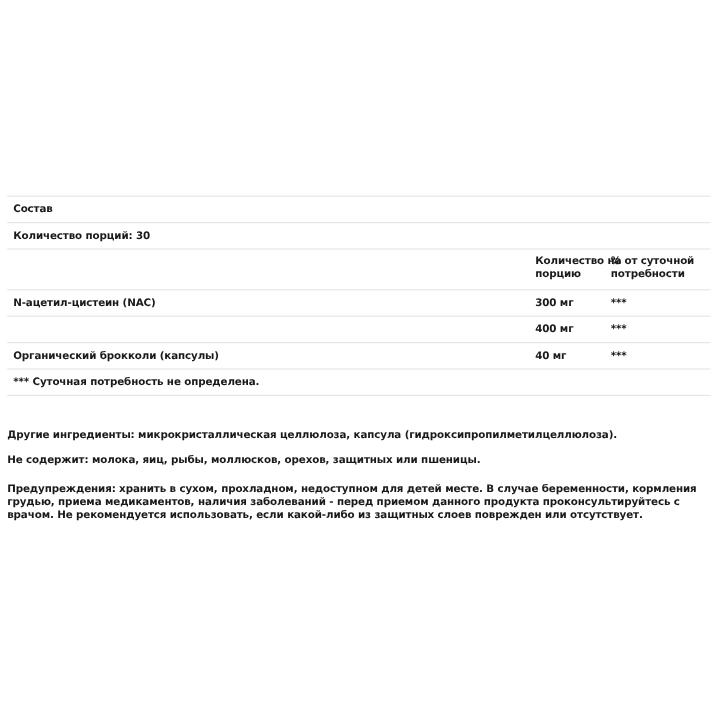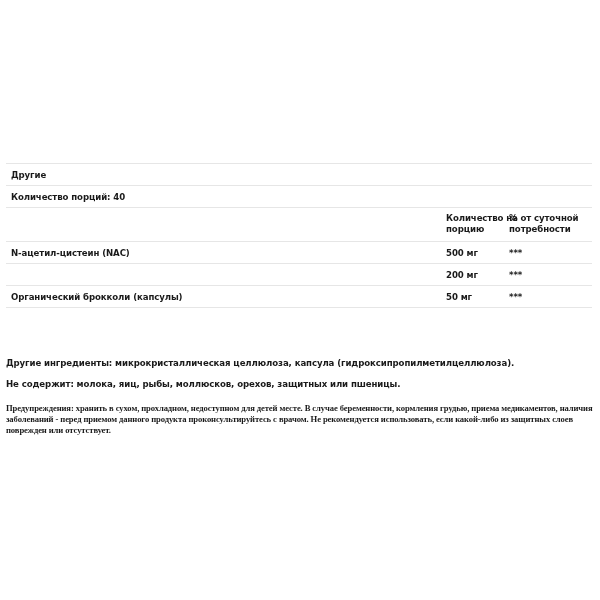--- a/index.html
+++ b/index.html
@@ -27,40 +27,43 @@
     .c3 { position: absolute; left: 503px; top: 6px; width: 80px; }
     .para {
       position: absolute; left: 6px; width: 590px; line-height: 11px;
     }
   </style>
 </head>
 <body>
 
 <div class="facts">
   <div class="row">
-    <span class="txt">Другие</span>
+    <span class="txt">Состав</span>
   </div>
   <div class="row">
-    <span class="txt">Количество порций: 40</span>
+    <span class="txt">Количество порций: 30</span>
   </div>
   <div class="row head">
     <span class="c2">Количество на порцию</span>
     <span class="c3">% от суточной потребности</span>
   </div>
   <div class="row">
     <span class="txt">N-ацетил-цистеин (NAC)</span>
-    <span class="c2">500 мг</span>
+    <span class="c2">300 мг</span>
     <span class="c3">***</span>
   </div>
   <div class="row">
-    <span class="c2">200 мг</span>
+    <span class="c2">400 мг</span>
     <span class="c3">***</span>
   </div>
   <div class="row">
     <span class="txt">Органический брокколи (капсулы)</span>
-    <span class="c2">50 мг</span>
+    <span class="c2">40 мг</span>
     <span class="c3">***</span>
+  </div>
+  <div class="row">
+    <span class="txt">*** Суточная потребность не определена.</span>
   </div>
 </div>
 
 <div class="para" style="top:358px;">Другие ингредиенты: микрокристаллическая целлюлоза, капсула (гидроксипропилметилцеллюлоза).</div>
 <div class="para" style="top:379px;">Не содержит: молока, яиц, рыбы, моллюсков, орехов, защитных или пшеницы.</div>
-<div class="para" style="top:403px;font-family:Liberation Serif, serif;">Предупреждения: хранить в сухом, прохладном, недоступном для детей месте. В случае беременности, кормления грудью, приема медикаментов, наличия заболеваний - перед приемом данного продукта проконсультируйтесь с врачом. Не рекомендуется использовать, если какой-либо из защитных слоев поврежден или отсутствует.</div>
+<div class="para" style="top:403px;">Предупреждения: хранить в сухом, прохладном, недоступном для детей месте. В случае беременности, кормления грудью, приема медикаментов, наличия заболеваний - перед приемом данного продукта проконсультируйтесь с врачом. Не рекомендуется использовать, если какой-либо из защитных слоев поврежден или отсутствует.</div>
 
 </body></html>

